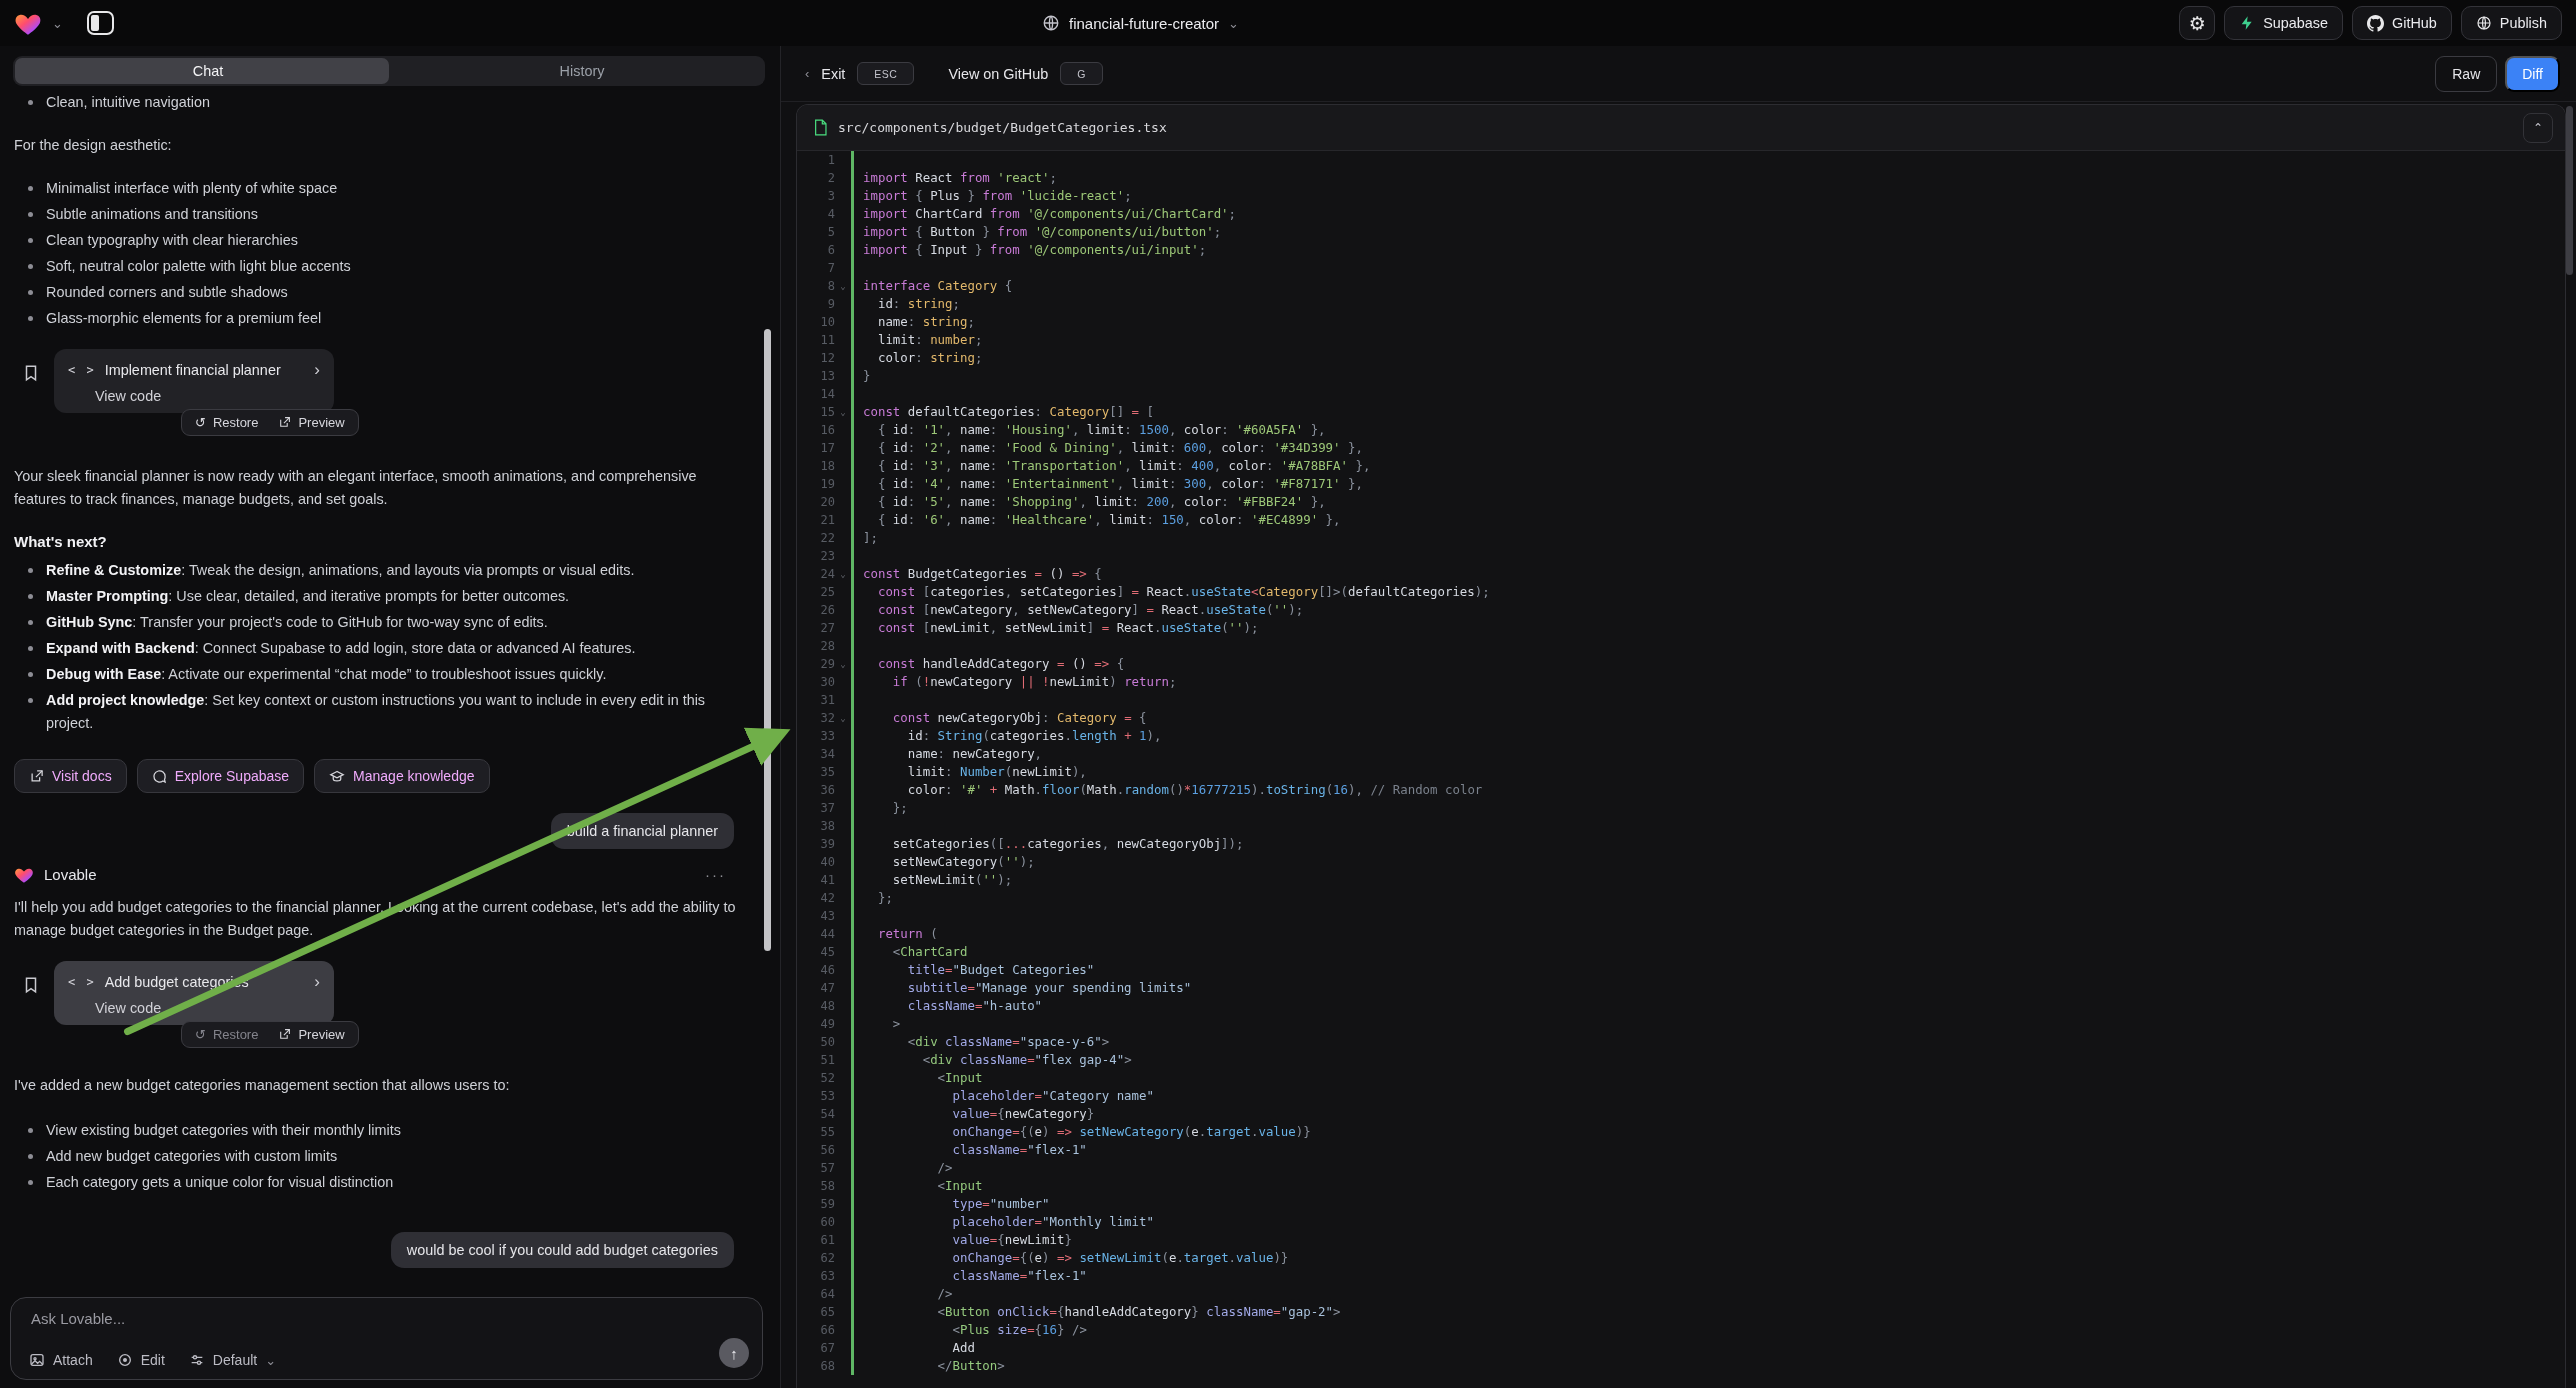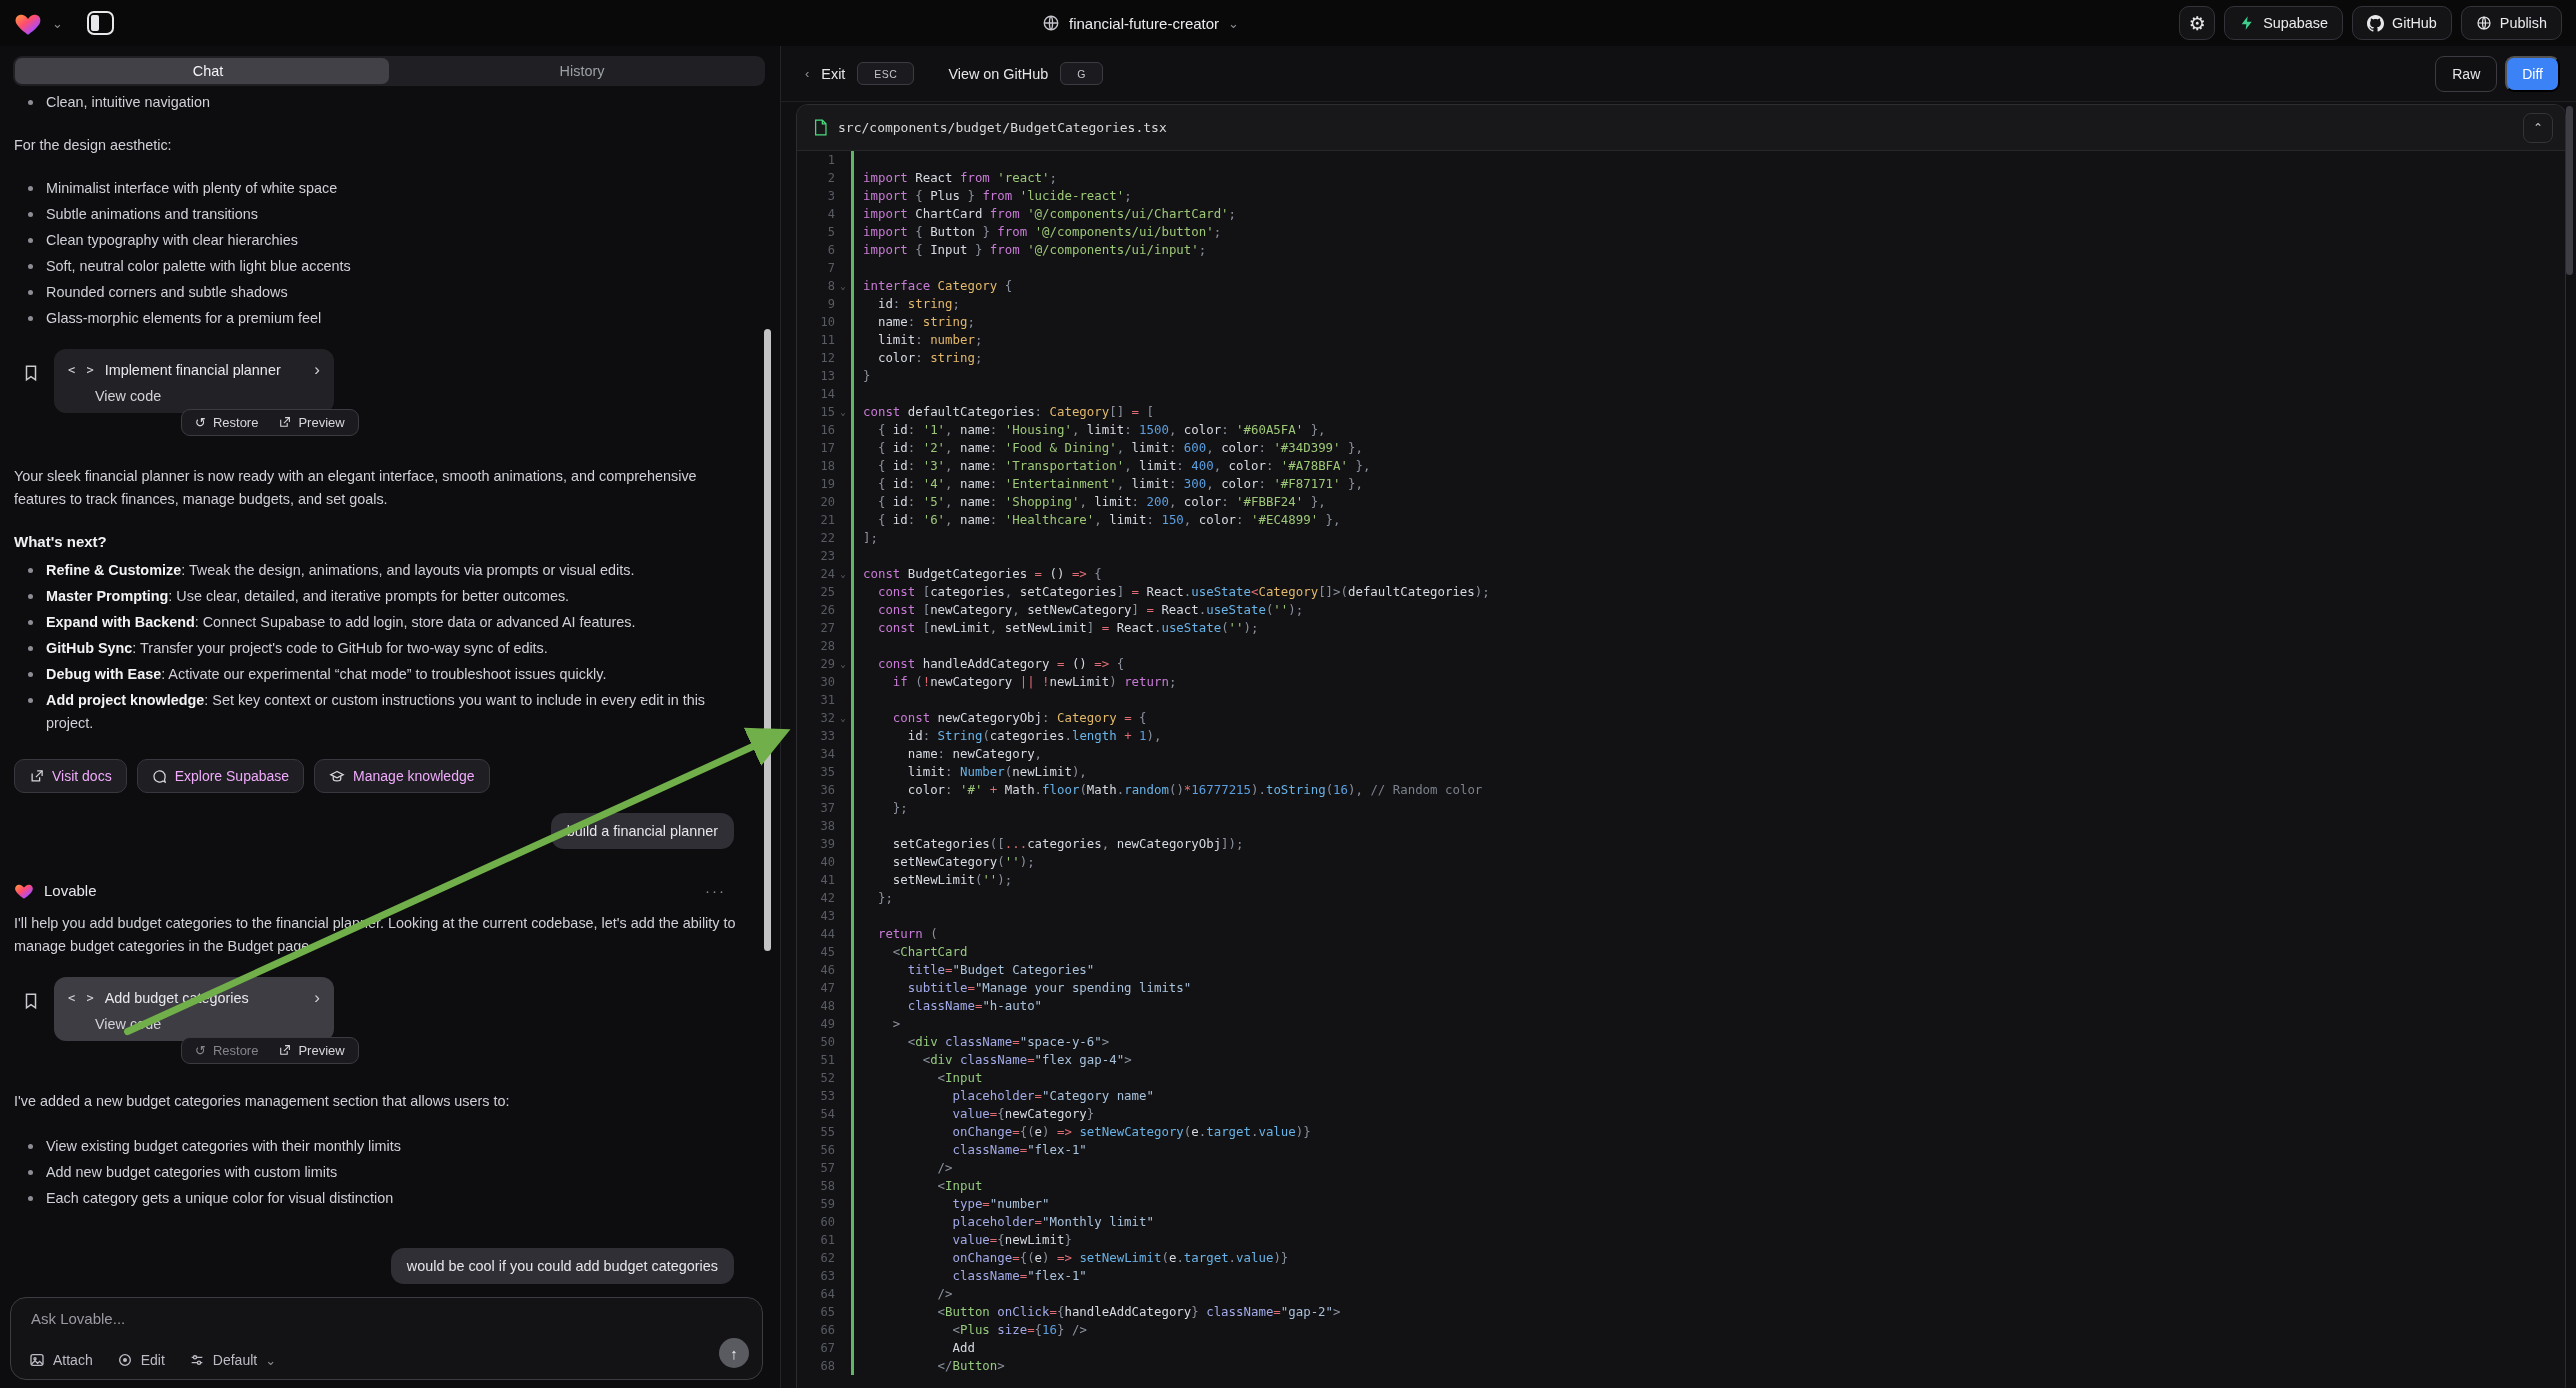--- a/index.html
+++ b/index.html
@@ -56,21 +56,21 @@
   .h-next { margin-top:22px; color:#f2f2f5; font-size:15px; font-weight:700; }
   .next { margin-top:9px; max-width:747px; }
   .actions { margin-top:24px; display:flex; gap:10px; }
   .act-btn { height:34px; display:flex; align-items:center; gap:8px; padding:0 14px; background:#1e1e23;
     border:1px solid #37373d; border-radius:10px; color:#f0abfc; font-size:14px; }
   .bubble-row { display:flex; }
   .bubble { margin-left:auto; margin-right:14px; background:#2f2f35; border-radius:13px; padding:7px 16px;
     color:#e6e6ea; font-size:14.4px; line-height:22px; }
   .b1 { margin-top:20px; }
   .b2 { margin-top:38px; }
-  .lov-head { margin-top:32px; display:flex; align-items:center; gap:10px; }
+  .lov-head { margin-top:16px; display:flex; align-items:center; gap:10px; }
   .lov-head .lname { color:#e8e8ec; font-size:15px; }
   .lov-head .more { margin-left:auto; margin-right:22px; color:#8d8d95; font-size:15px; letter-spacing:2px; }
   .p-intro2 { margin-top:12px; max-width:745px; }
   .p-added { margin-top:26px; }
   .added { margin-top:22px; }
   .chat-sb { position:absolute; right:9px; top:283px; width:7px; height:622px; background:#d2d2d6; border-radius:4px; opacity:.92; }
 
   
   .composer { position:absolute; left:10px; right:17px; bottom:8px; height:83px; background:#131316;
     border:1px solid #3c3c42; border-radius:16px; }
@@ -265,25 +265,25 @@
           <li>
             <span class="dot"></span>
             <span><b>Refine &amp; Customize</b>: Tweak the design, animations, and layouts via prompts or visual edits.</span>
           </li>
           <li>
             <span class="dot"></span>
             <span><b>Master Prompting</b>: Use clear, detailed, and iterative prompts for better outcomes.</span>
           </li>
           <li>
             <span class="dot"></span>
+            <span><b>GitHub Sync</b>: Transfer your project's code to GitHub for two-way sync of edits.</span>
+          </li>
+          <li>
+            <span class="dot"></span>
             <span><b>Expand with Backend</b>: Connect Supabase to add login, store data or advanced AI features.</span>
-          </li>
-          <li>
-            <span class="dot"></span>
-            <span><b>GitHub Sync</b>: Transfer your project's code to GitHub for two-way sync of edits.</span>
           </li>
           <li>
             <span class="dot"></span>
             <span><b>Debug with Ease</b>: Activate our experimental “chat mode” to troubleshoot issues quickly.</span>
           </li>
           <li>
             <span class="dot"></span>
             <span><b>Add project knowledge</b>: Set key context or custom instructions you want to include in every edit in this project.</span>
           </li>
         </ul>

